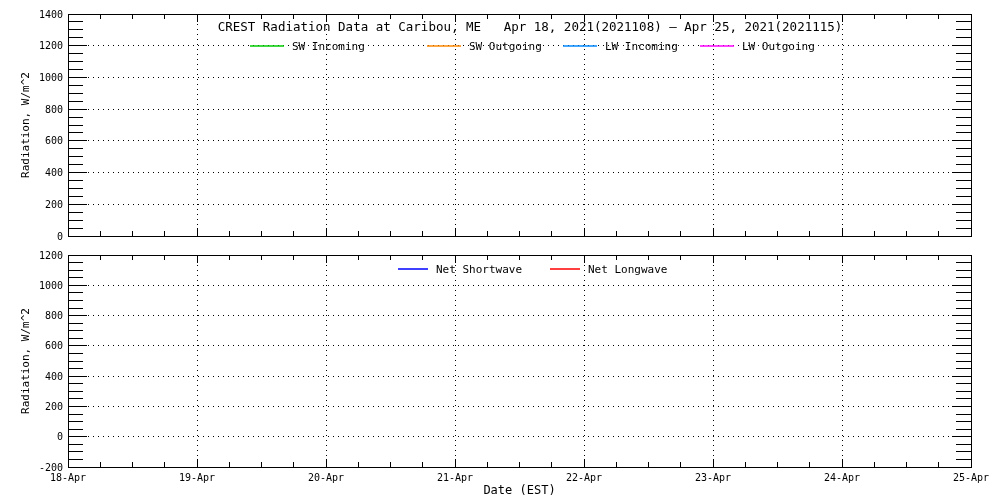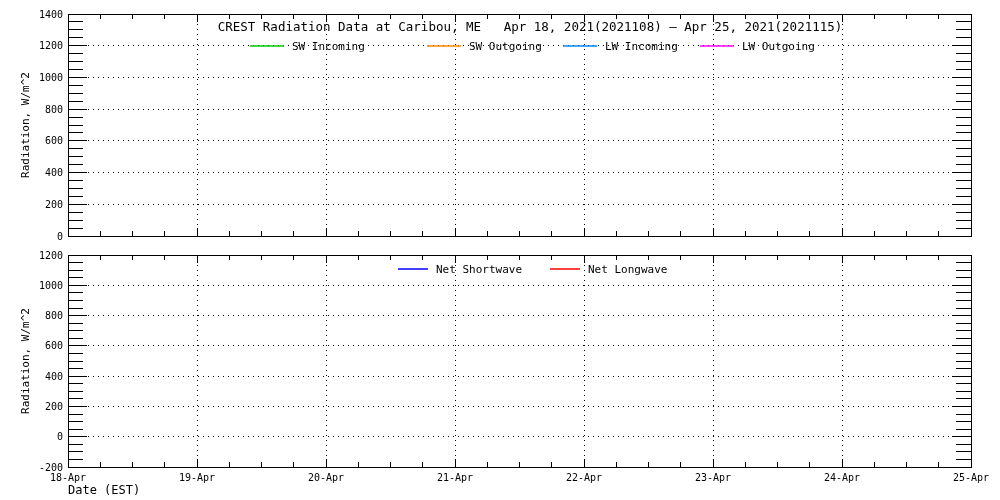--- a/index.html
+++ b/index.html
@@ -13,21 +13,21 @@
   .tick{stroke:#000;stroke-width:1;shape-rendering:crispEdges;}
   .grid{stroke:#000;stroke-width:1;stroke-dasharray:1 4;shape-rendering:crispEdges;}
   .ylab{font:10px "DejaVu Sans Mono",monospace;fill:#000;text-anchor:end;}
   .xlab{font:10px "DejaVu Sans Mono",monospace;fill:#000;text-anchor:middle;}
   .leglab{font:11px "DejaVu Sans Mono",monospace;fill:#000;}
   .fig-title{
     position:absolute;left:30px;top:19px;width:1000px;text-align:center;
     font-size:12.5px;white-space:pre;
   }
   .axis-xlabel{
-    position:absolute;left:68px;top:483px;width:903px;text-align:left;font-size:12px;
+    position:absolute;left:68px;top:483px;width:903px;text-align:center;font-size:12px;
   }
   .ylabel{
     position:absolute;left:-41px;width:134px;height:14px;line-height:14px;
     text-align:center;font-size:11px;transform:rotate(-90deg);
   }
   .ylabel-top{top:118px;}
   .ylabel-bot{top:354px;}
 </style>
 </head>
 <body>

